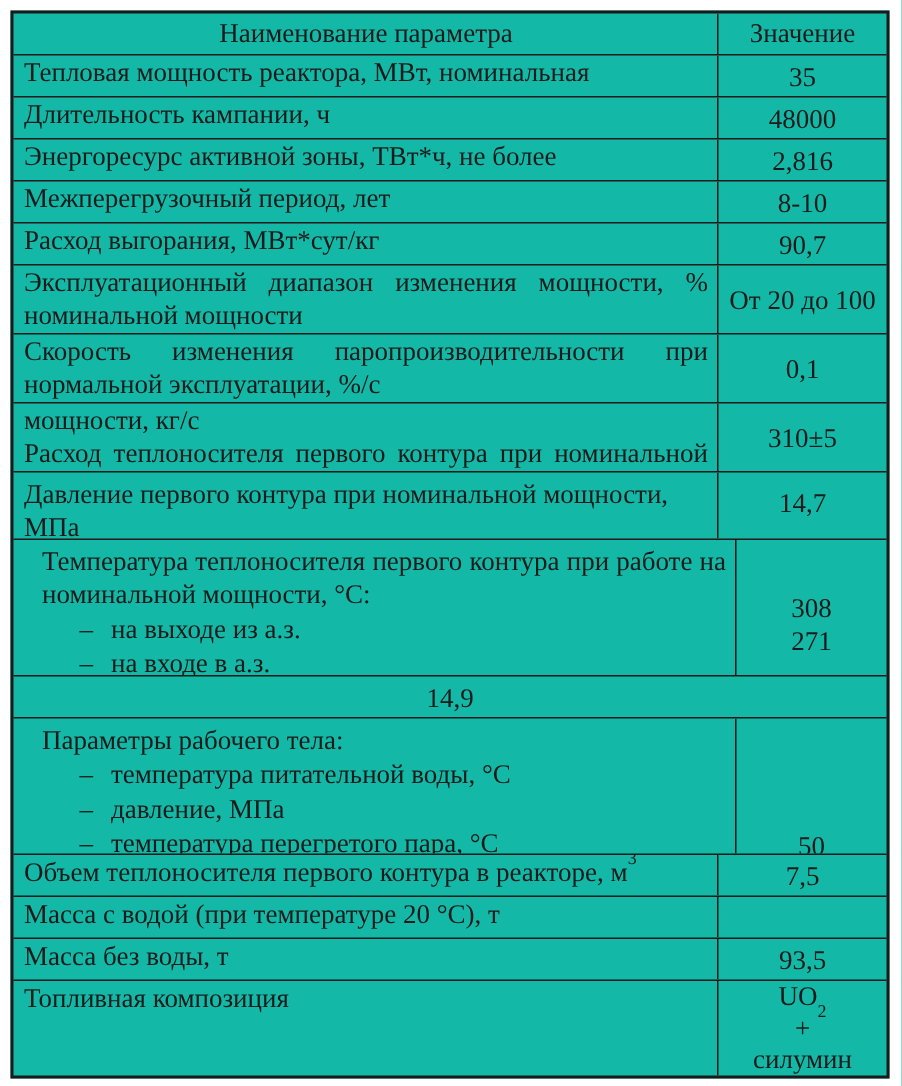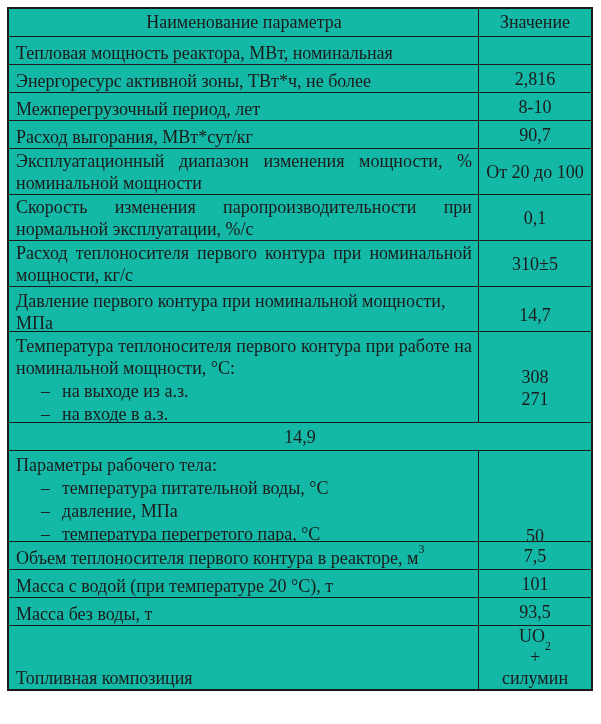--- a/index.html
+++ b/index.html
@@ -28,21 +28,21 @@
     border-bottom:1.5px solid var(--border);
     box-sizing:border-box;
     overflow:hidden;
   }
   .row:last-child{border-bottom:none;}
   .lc{
     flex:none;width:470px;
     border-right:1.5px solid var(--border);
     box-sizing:border-box;
     padding:0 6px 0 7px;
-    display:flex;flex-direction:column;justify-content:flex-end;
+    display:flex;flex-direction:column;justify-content:flex-start;
   }
   .vc{
     flex:1;
     display:flex;flex-direction:column;
     align-items:center;justify-content:center;
     text-align:center;
     box-sizing:border-box;
   }
   .tline{line-height:22px;text-align:left;}
   .tline.just{text-align:justify;text-align-last:justify;}
@@ -50,22 +50,22 @@
   .bullet .dash{width:21px;flex:none;}
   .vline{line-height:22px;}
   
   .h-header{height:28px;}
   .h-header .lc,.h-header .vc{justify-content:center;}
   .h-header .lc{align-items:center;text-align:center;}
   .h-single{height:28px;}
   .h-double{height:46px;}
   .h-vlow{height:45px;}
   .h-vlow .lc{justify-content:flex-start;padding-top:3px;}
-  .h-vlow .vc{justify-content:flex-end;padding-bottom:5px;}
-  .h-bullets{height:91px;}
+  .h-vlow .vc{justify-content:center;padding-bottom:5px;}
+  .h-bullets{height:91px;padding-left:12px;}
   .h-bullets .lc{justify-content:flex-start;padding-top:3px;}
   .h-bullets.center-vals .vc{justify-content:center;padding-top:22px;}
   .h-bullets.aligned-vals .vc{justify-content:flex-start;padding-top:3px;gap:48px;}
   .spacer{height:22px;flex:none;}
   .aligned-vals .vline{margin-top:1px;}
   .h-multi{height:63px;}
   .h-multi .vline{line-height:21px;}
   sup{font-size:12px;line-height:0;position:relative;top:-4px;}
   sub{font-size:12px;line-height:0;position:relative;top:3px;}
 </style>
@@ -75,20 +75,31 @@
 <div class="table">
   <div class="row h-header">
     <div class="lc">Наименование параметра</div>
     <div class="vc">Значение</div>
   </div>
   <div id="rows">
       <div class="row h-single">
         <div class="lc">
           <div class="tline">Тепловая мощность реактора, МВт, номинальная</div>
         </div>
+        <div class="vc">
+          <div class="vline">35</div>
+        </div>
+      </div>
+      <div class="row h-single">
+        <div class="lc">
+          <div class="tline">Длительность кампании, ч</div>
+        </div>
+        <div class="vc">
+          <div class="vline">48000</div>
+        </div>
       </div>
       <div class="row h-single">
         <div class="lc">
           <div class="tline">Энергоресурс активной зоны, ТВт*ч, не более</div>
         </div>
         <div class="vc">
           <div class="vline">2,816</div>
         </div>
       </div>
       <div class="row h-single">
@@ -120,22 +131,22 @@
         <div class="lc">
           <div class="tline just">Скорость изменения паропроизводительности при</div>
           <div class="tline">нормальной эксплуатации, %/с</div>
         </div>
         <div class="vc">
           <div class="vline">0,1</div>
         </div>
       </div>
       <div class="row h-double">
         <div class="lc">
+          <div class="tline">мощности, кг/с</div>
           <div class="tline just">Расход теплоносителя первого контура при номинальной</div>
-          <div class="tline">мощности, кг/с</div>
         </div>
         <div class="vc">
           <div class="vline">310±5</div>
         </div>
       </div>
       <div class="row h-vlow">
         <div class="lc">
           <div class="tline">Давление первого контура при номинальной мощности, МПа</div>
         </div>
         <div class="vc">
@@ -193,23 +204,20 @@
           <div class="tline">Объем теплоносителя первого контура в реакторе, м<sup>3</sup></div>
         </div>
         <div class="vc">
           <div class="vline">7,5</div>
         </div>
       </div>
       <div class="row h-single">
         <div class="lc">
           <div class="tline">Масса с водой (при температуре 20 °С), т</div>
         </div>
-        <div class="vc">
-          <div class="vline">101</div>
-        </div>
       </div>
       <div class="row h-single">
         <div class="lc">
           <div class="tline">Масса без воды, т</div>
         </div>
         <div class="vc">
           <div class="vline">93,5</div>
         </div>
       </div>
       <div class="row h-multi">

